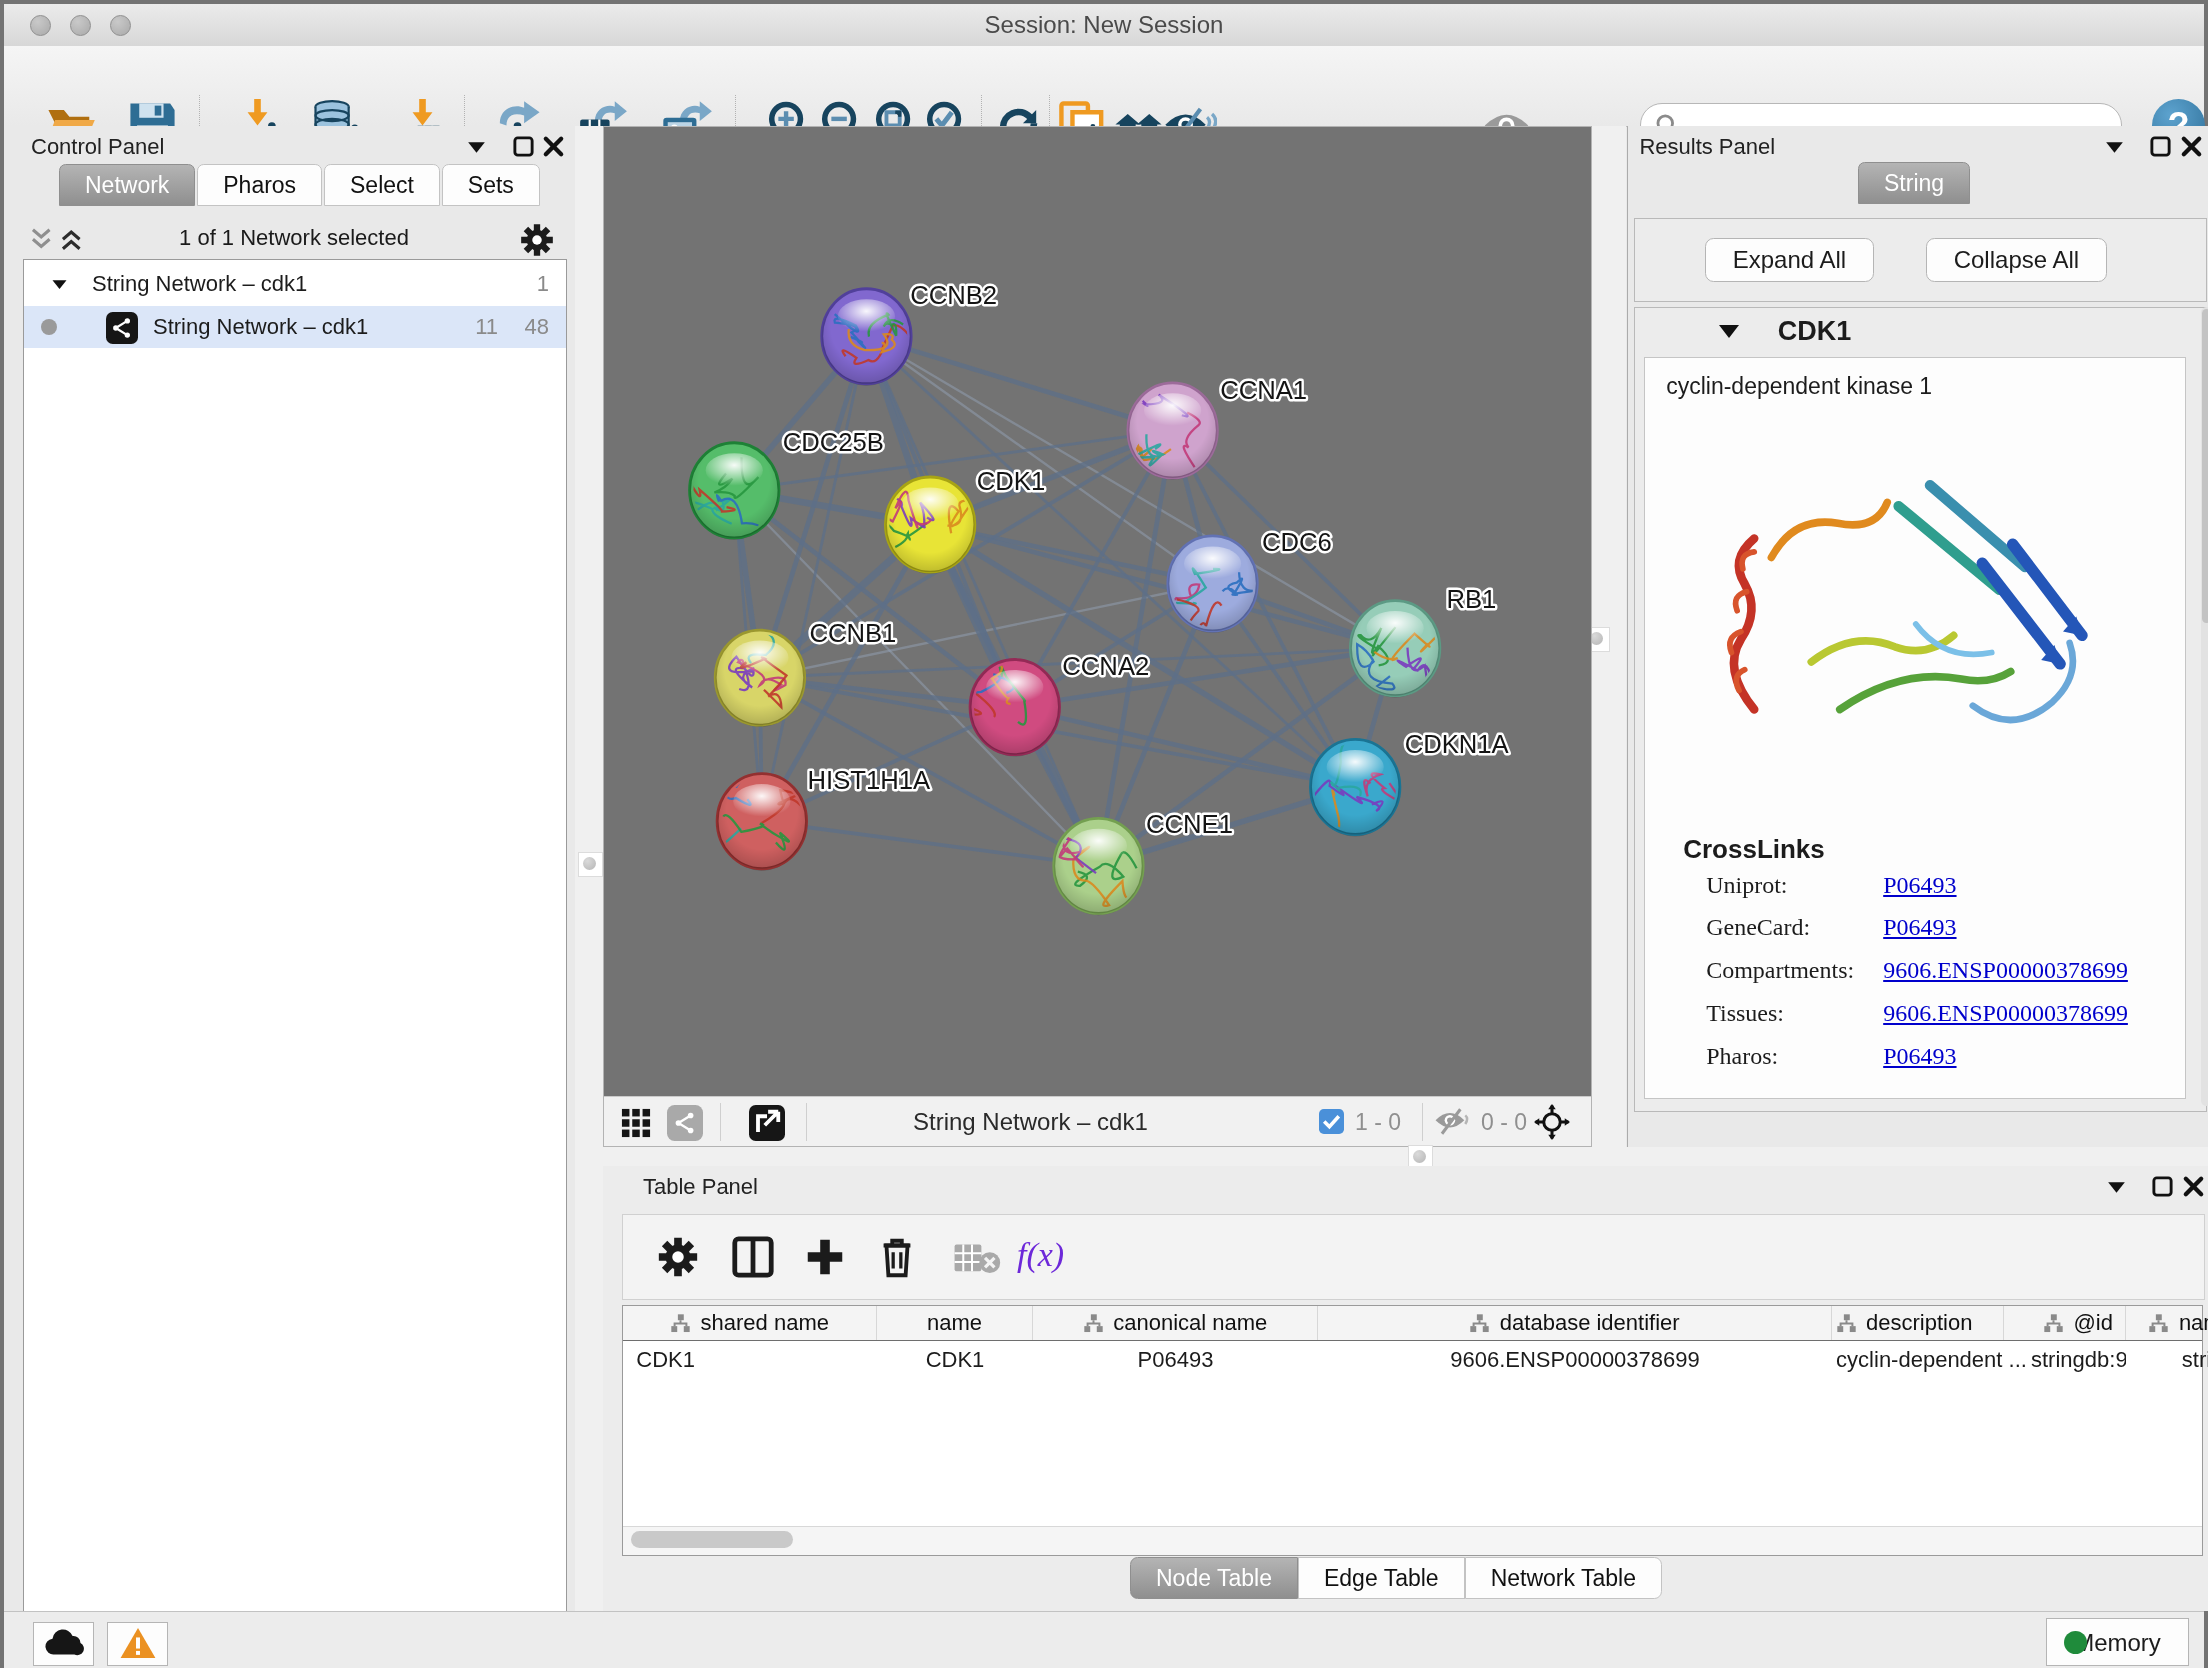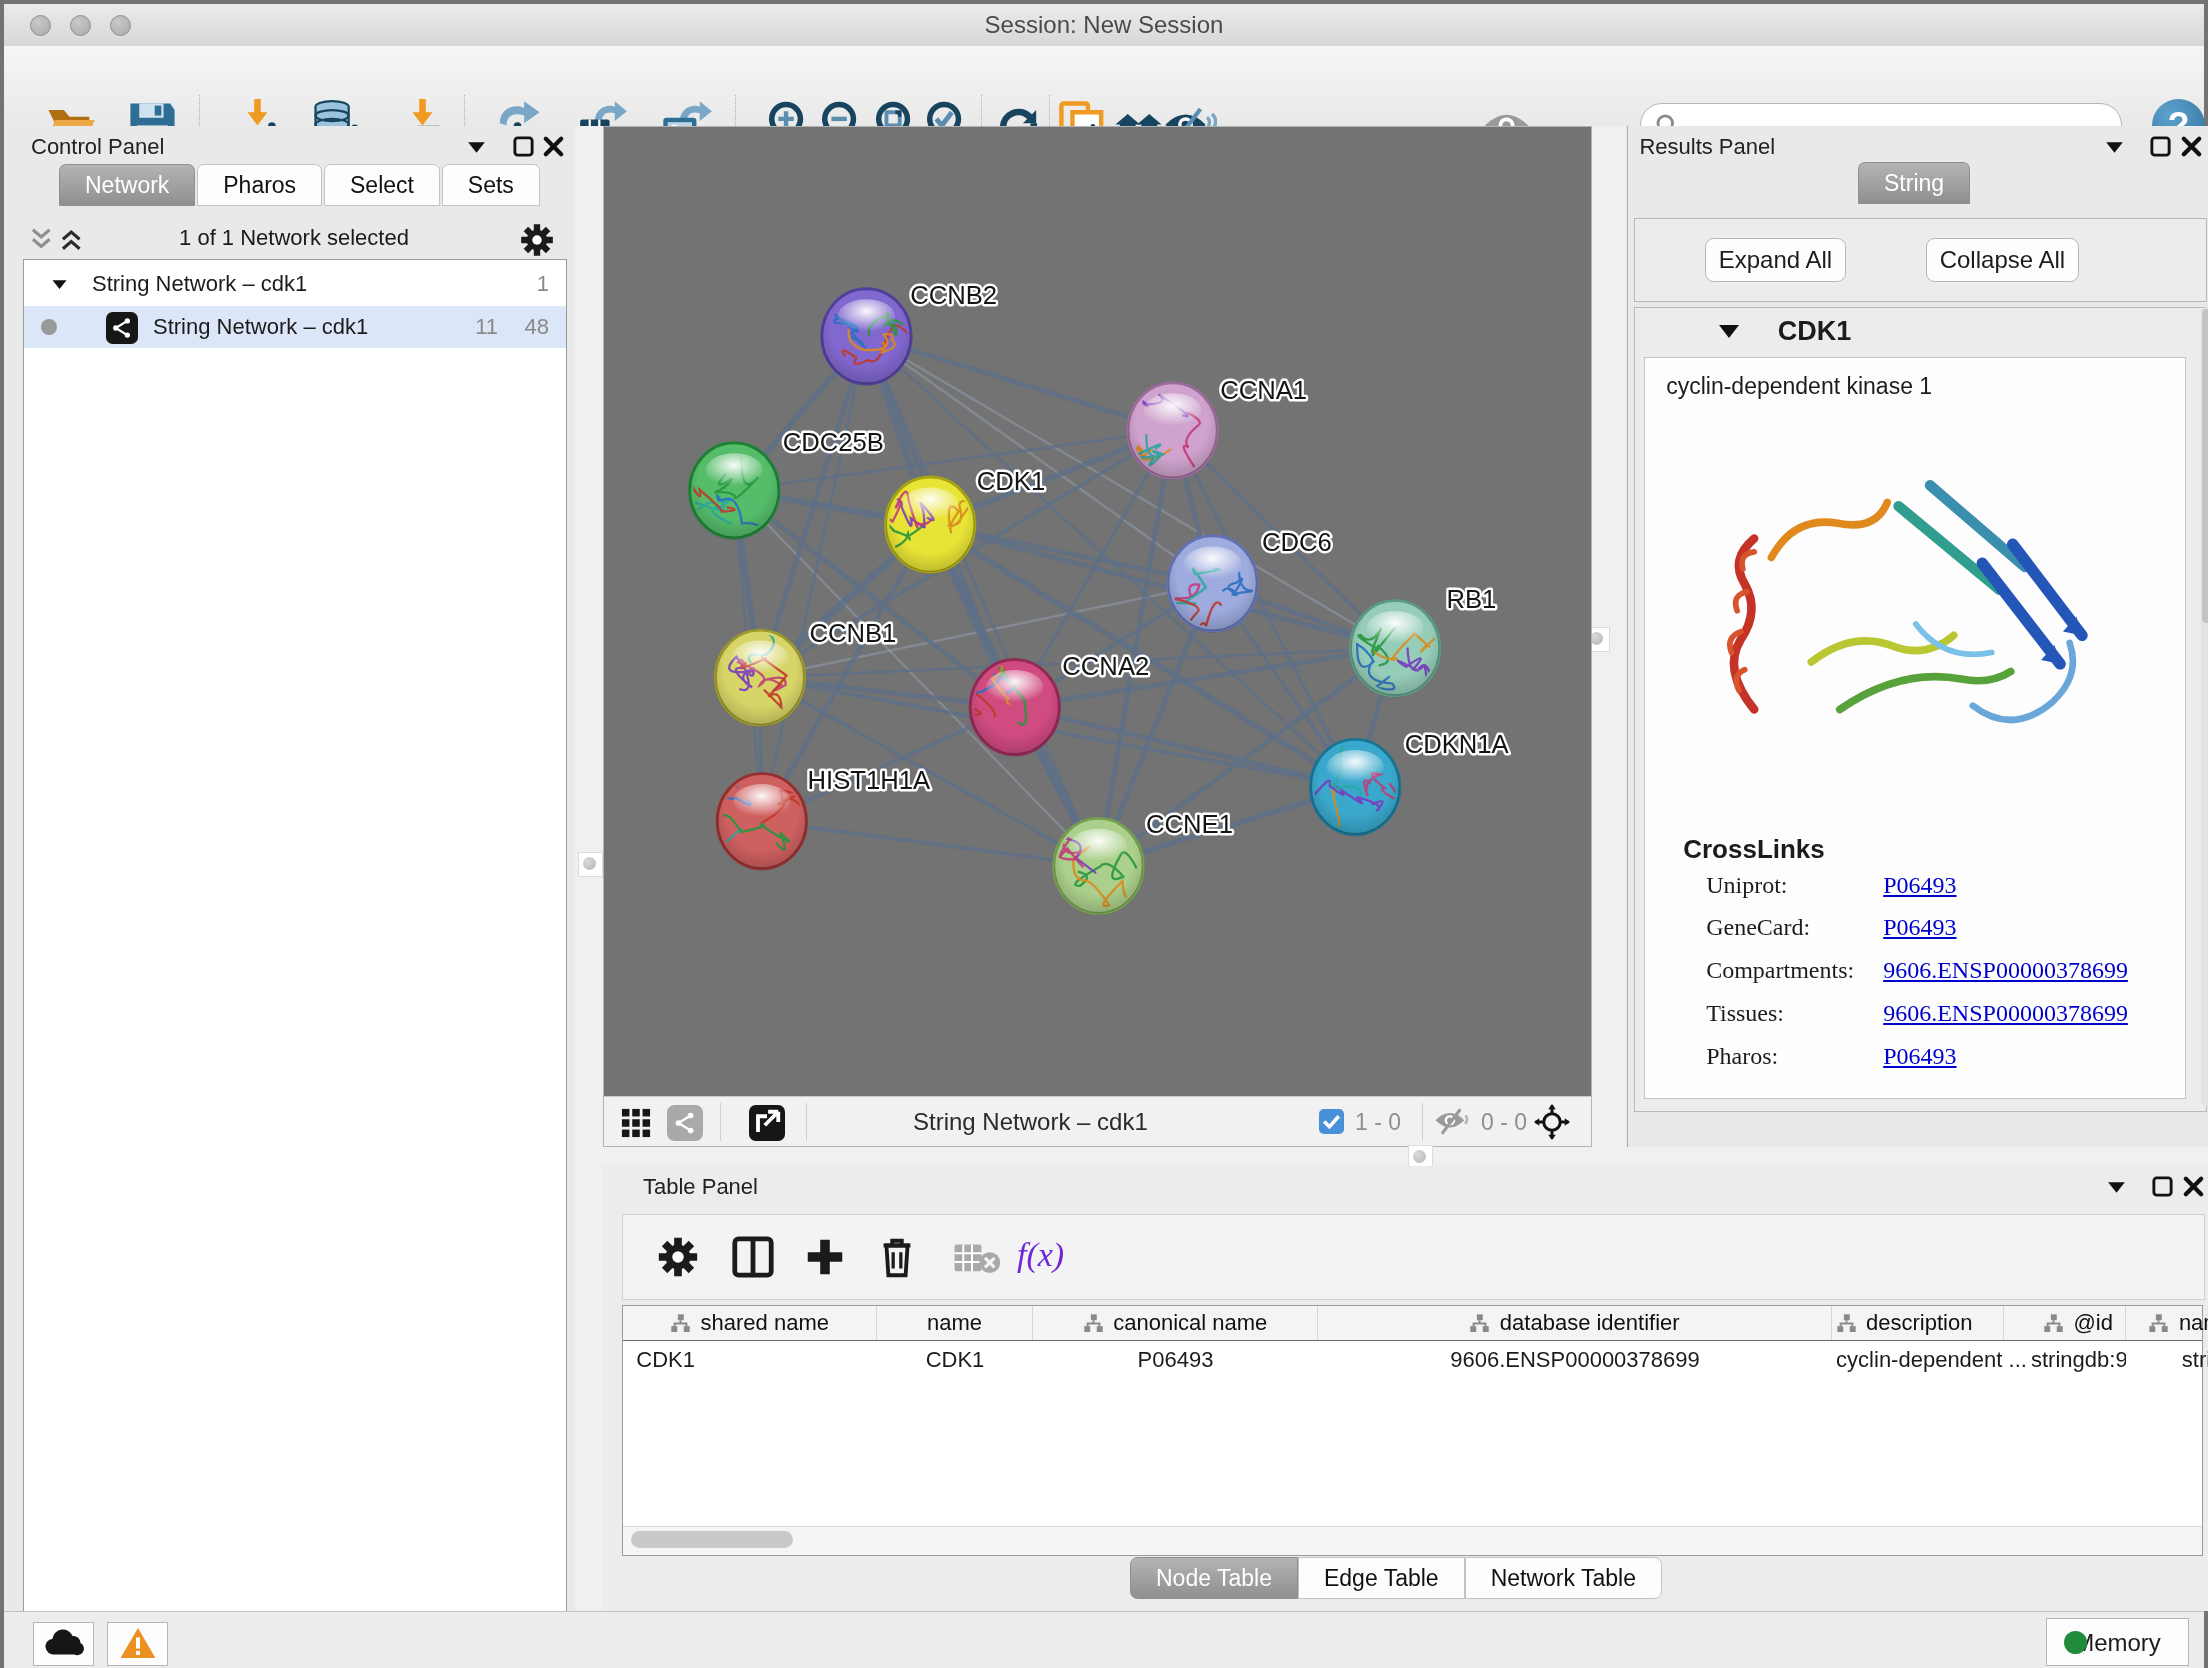--- a/index.html
+++ b/index.html
@@ -63,21 +63,21 @@
   #netbar{position:absolute;left:0;bottom:0;width:100%;height:49px;background:#f1f1f1;border-top:1px solid #cacaca;}
   #netbar .nbsep{position:absolute;top:5.7px;height:38px;border-left:1px solid #cfcfcf;}
   #nb-title{position:absolute;left:309px;top:10.5px;font-size:24px;color:#2a2a2a;}
   .nbnum{position:absolute;top:12.4px;font-size:23px;color:#8f8f8f;}
 
   
   #rpanel{position:absolute;left:1623px;top:122px;width:586px;height:1021px;background:#e9e9e9;border-left:1.9px solid #ababab;}
   #rp-title{position:absolute;left:11.4px;top:7.6px;}
   #rp-tab{position:absolute;left:230px;top:36px;}
   #rp-btncard{position:absolute;left:5.7px;top:92px;width:571px;height:82px;border:1.9px solid #b9b9b9;background:#ececec;}
-  .rbtn{position:absolute;top:19px;height:42px;line-height:42px;padding:0 13px;background:#fdfdfd;
+  .rbtn{position:absolute;top:19px;height:42px;line-height:42px;padding:0 27px;background:#fdfdfd;
      border:1px solid #b5b5b5;border-radius:8.6px;font-size:24px;}
   #rp-card{position:absolute;left:5.7px;top:181px;width:571px;height:803px;border:1.9px solid #b9b9b9;background:#ececec;}
   #rp-hdr{position:absolute;left:0;top:0;width:100%;height:48px;}
   #rp-hdr .tri{position:absolute;left:84px;top:17px;width:0;height:0;border:10.5px solid transparent;border-top:13.3px solid #111;}
   #rp-hdr .pname{position:absolute;left:143px;top:7.6px;font-size:27px;font-weight:bold;}
   #rp-body{position:absolute;left:9.5px;top:49px;width:540px;height:740px;background:#fdfdfd;border:1px solid #c5c5c5;}
   #rp-desc{position:absolute;left:21px;top:15px;font-size:23px;}
   #ribbon{position:absolute;left:52px;top:57px;}
   #xl-title{position:absolute;left:38px;top:476px;font-family:Liberation Sans, sans-serif;font-size:26px;font-weight:bold;}
   .xlrow{position:absolute;left:61px;width:466px;height:28.5px;font-family:"Liberation Serif",serif;font-size:24px;}

